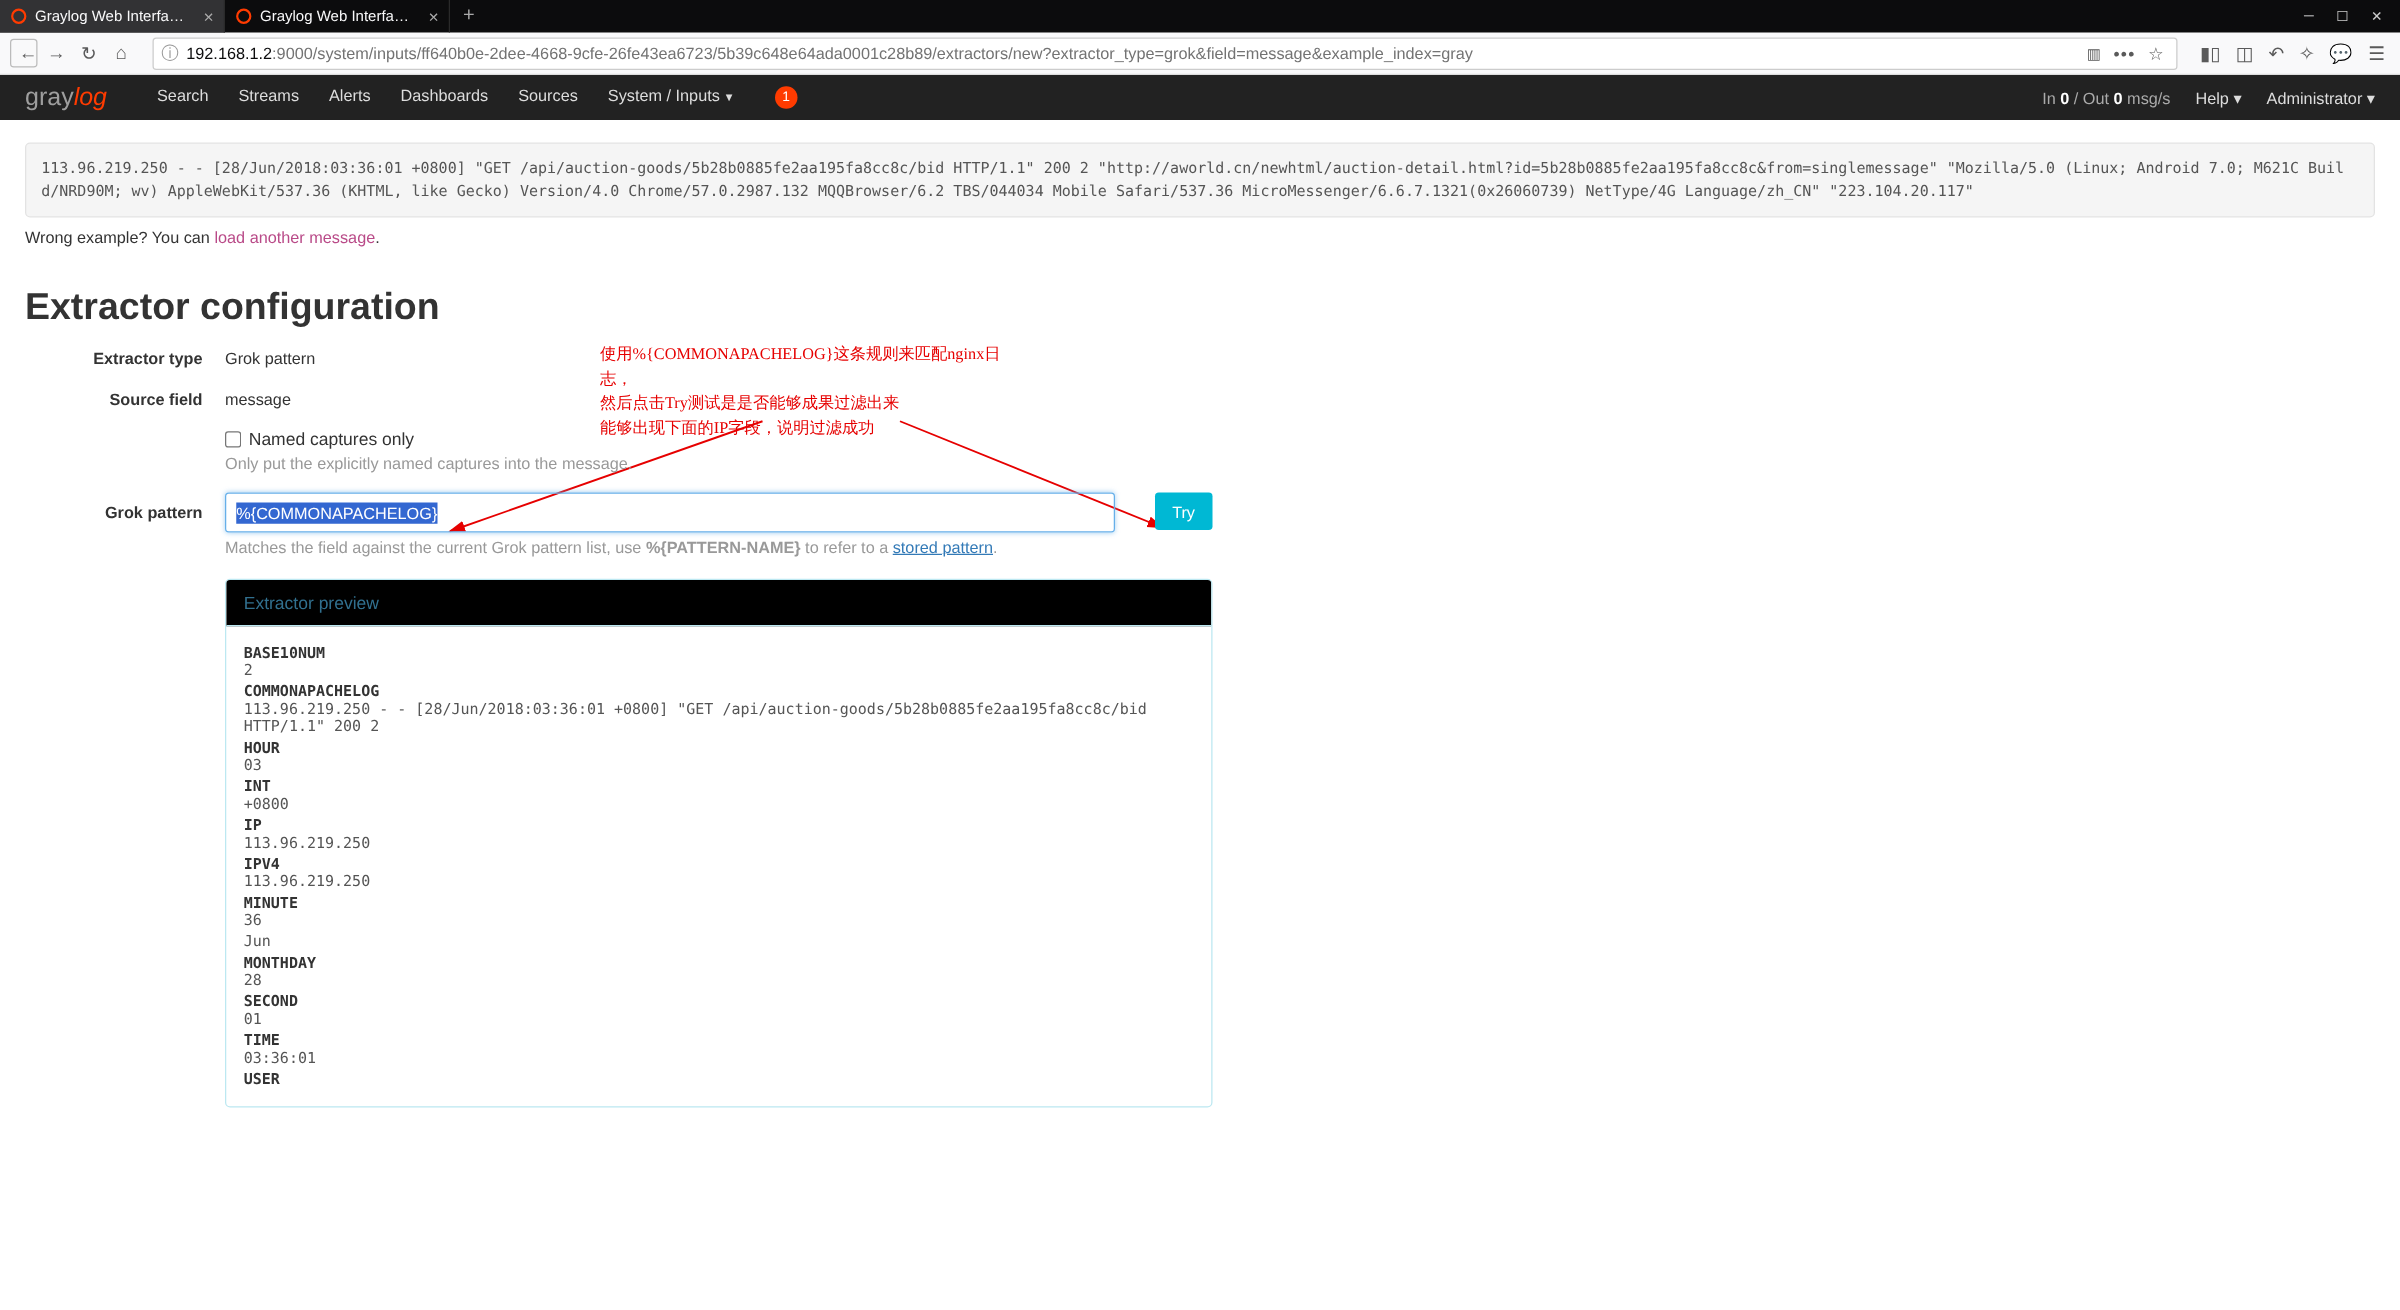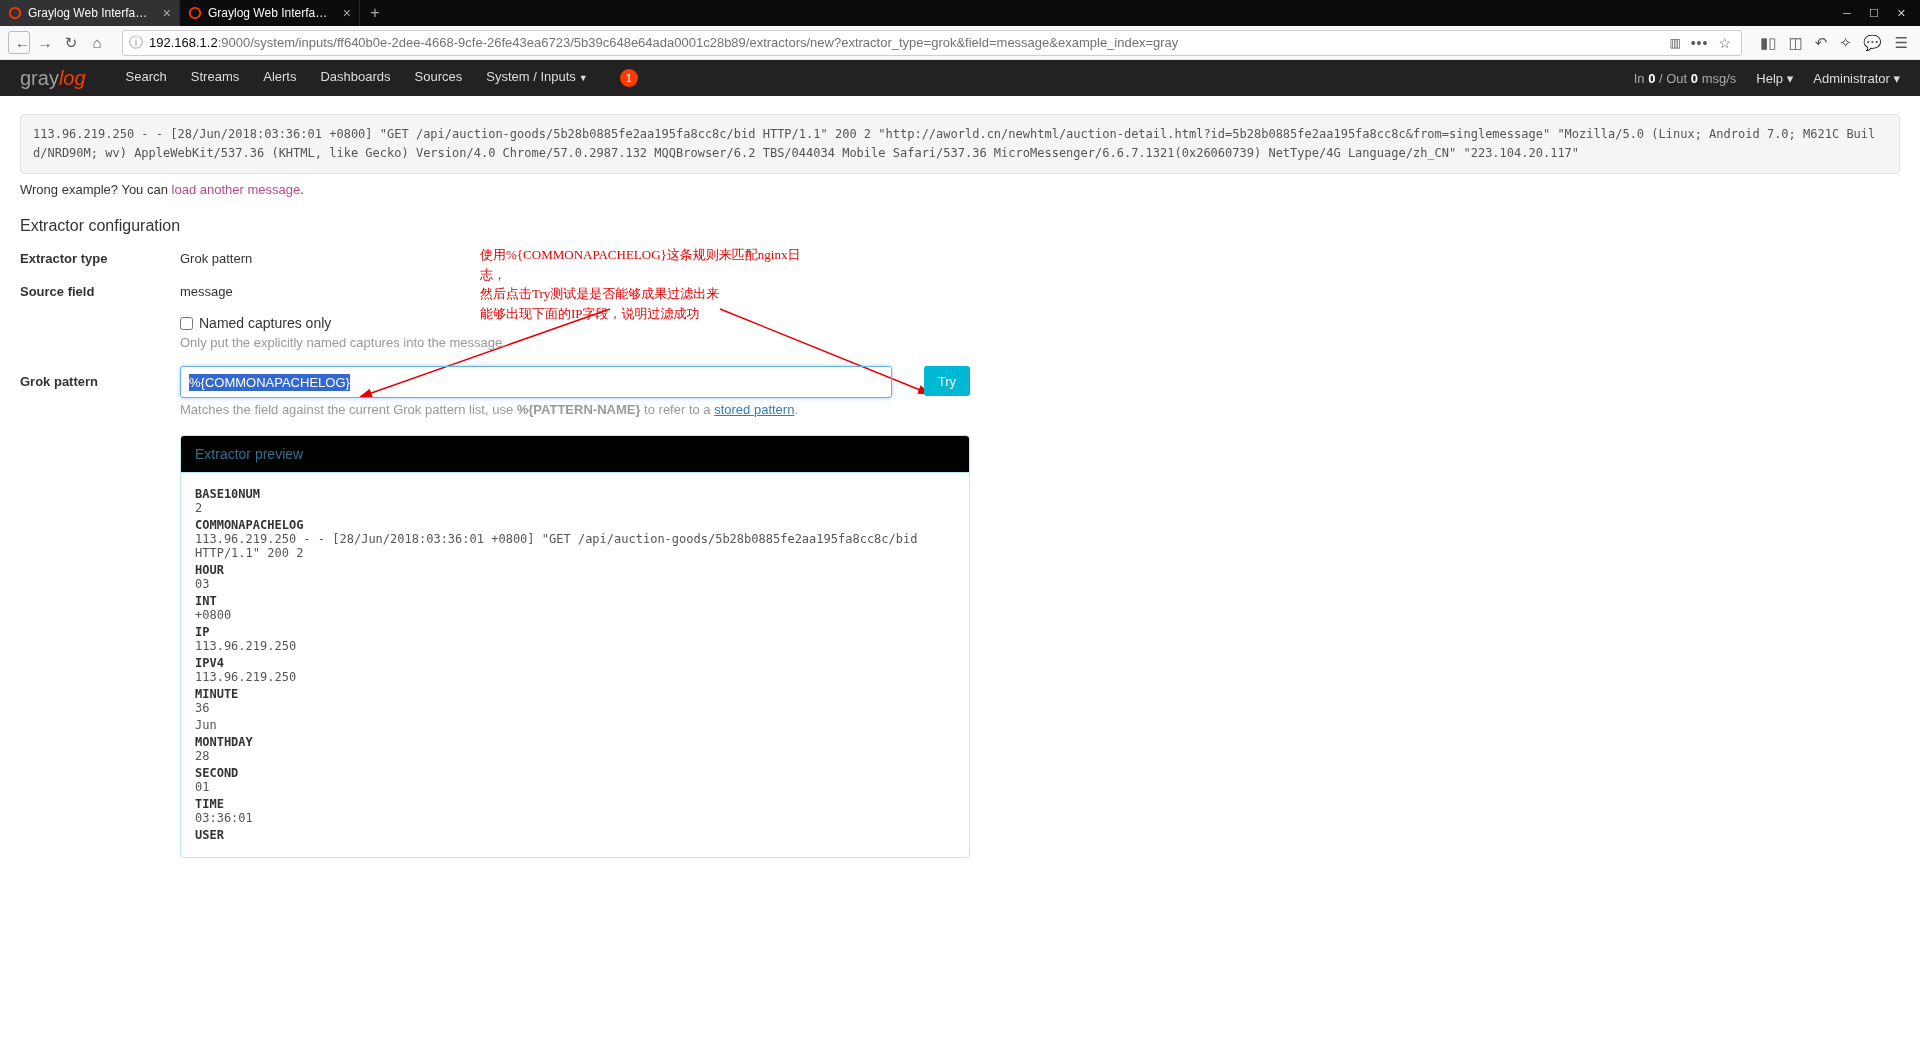--- a/index.html
+++ b/index.html
@@ -38,24 +38,24 @@
 .gl-right{margin-left:auto;display:flex;gap:20px;align-items:center;color:#aaa}
 .gl-right b{color:#fff}
 .gl-right a{color:#ddd}
 
 
 .page { padding: 18px 20px; height: calc(100vh - 96px); overflow-y:scroll;}
 h2.section { font-size:22px; font-weight:400; color:#333; margin-bottom: 10px;}
 .well { background:#f5f5f5; border:1px solid #e3e3e3; border-radius:4px; padding:10px 12px; font-family: Menlo,Consolas,monospace; font-size:12px; color:#555; line-height:1.6; word-break:break-all;}
 .helper{font-size:13px;color:#333;margin-top:8px}
 .helper a{color:#b94a88;text-decoration:none}
-h2.section2{font-size:16px;font-weight:400;margin-top:20px;margin-bottom:14px}
+h2.section2{font-size:30px;font-weight:700;margin-top:32px;margin-bottom:14px}
 
 .form-row{display:flex;margin-bottom:16px}
-.form-label{width:160px;text-align:left;font-weight:700;font-size:13px;padding-right:18px;padding-top:2px;color:#333}
+.form-label{width:160px;text-align:right;font-weight:700;font-size:13px;padding-right:18px;padding-top:2px;color:#333}
 .form-body{flex:0 0 790px; position:relative;}
 .form-static{font-size:13px;color:#333;padding-top:2px}
 .checkbox-row{display:flex;align-items:center;gap:6px;font-size:14px;color:#333}
 .checkbox-row input{margin:0}
 .hint{font-size:13px;color:#999;margin-top:4px}
 .hint a{color:#337ab7}
 
 .grok-row{display:flex;align-items:flex-start;gap:32px}
 .grok-input{flex:1;height:32px;border:1px solid #66afe9;border-radius:3px;padding:0 8px;font-size:13px;outline:none;box-shadow:0 0 4px rgba(102,175,233,.6)}
 .grok-input .sel{background:#3367d1;color:#fff;padding:1px 0}

